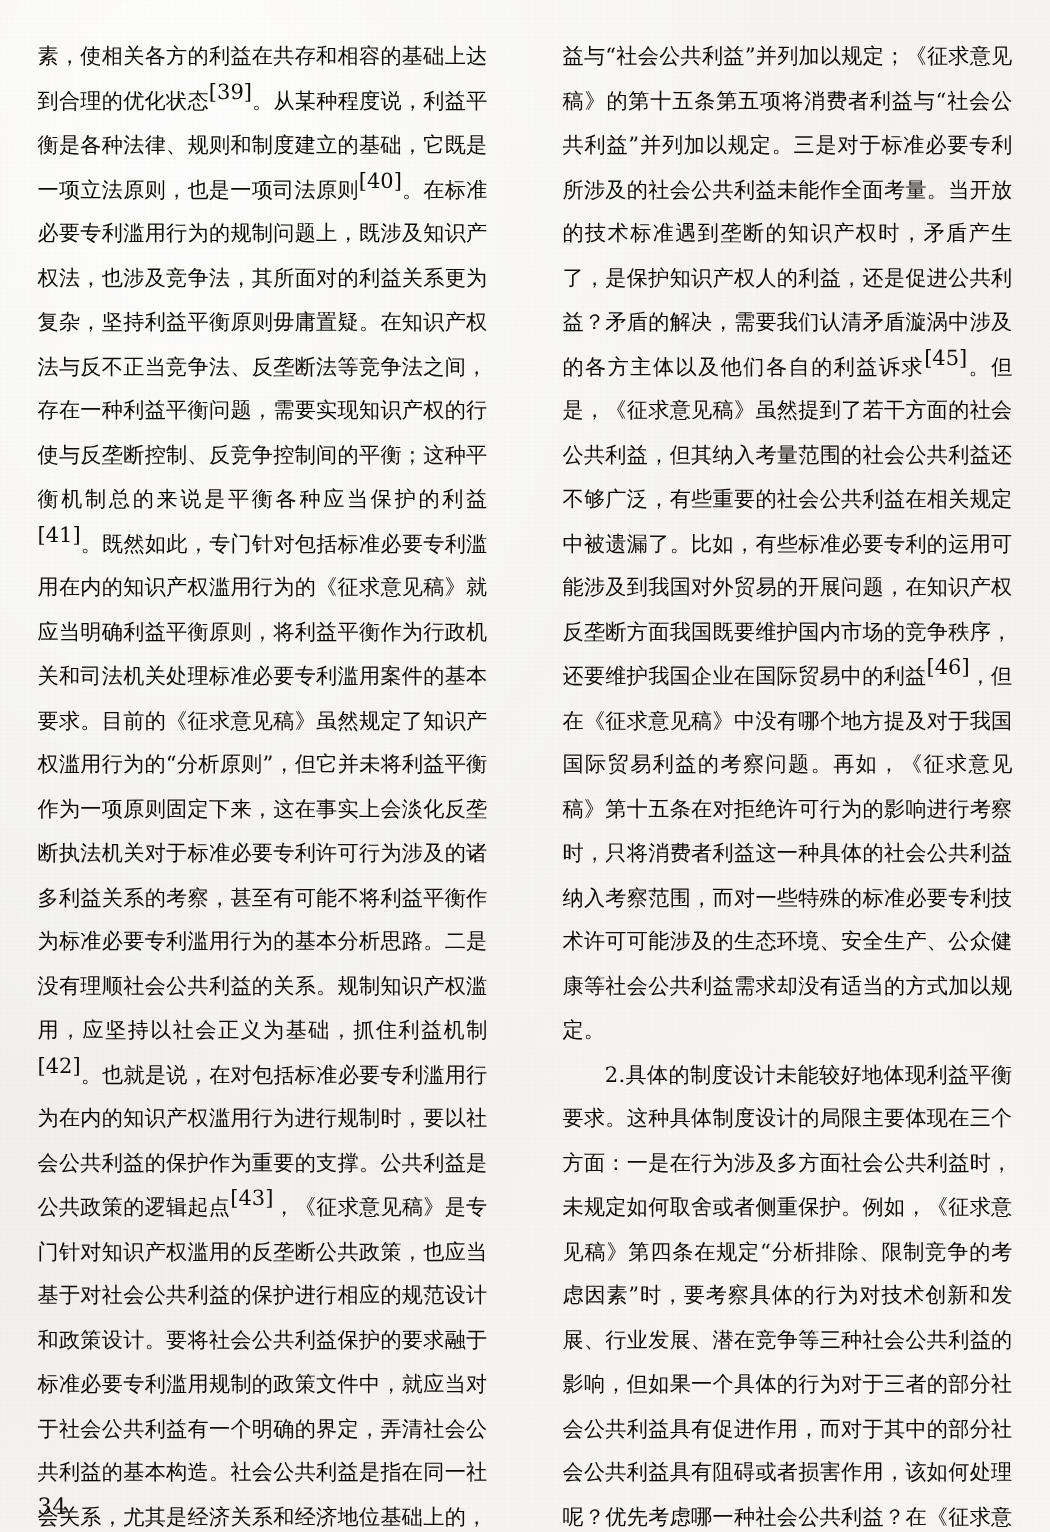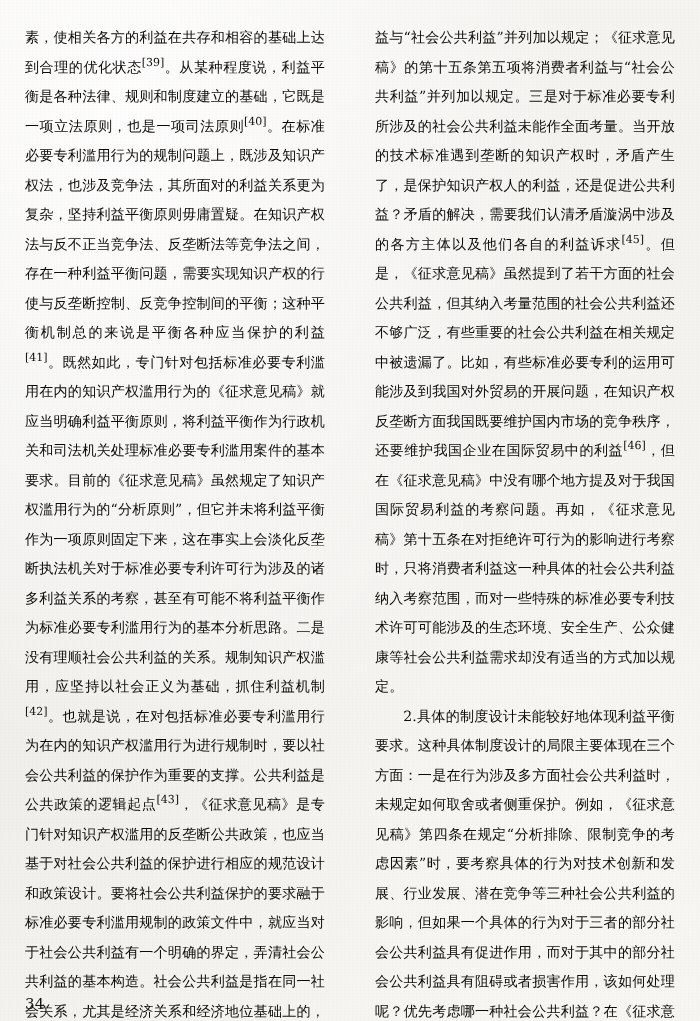--- a/index.html
+++ b/index.html
@@ -68,21 +68,21 @@
     font-family: "DejaVu Serif", "Liberation Serif", serif;
     text-rendering: geometricPrecision;
     -webkit-font-smoothing: none;
   }
 
   .col p.indent {
     text-indent: 2em;
   }
 
   sup {
-    font-size: 11px;
+    font-size: 14px;
     vertical-align: super;
     line-height: 0;
     letter-spacing: 0;
   }
 
   .folio {
     position: absolute;
     left: 25px;
     bottom: 8px;
     font-size: 15px;

